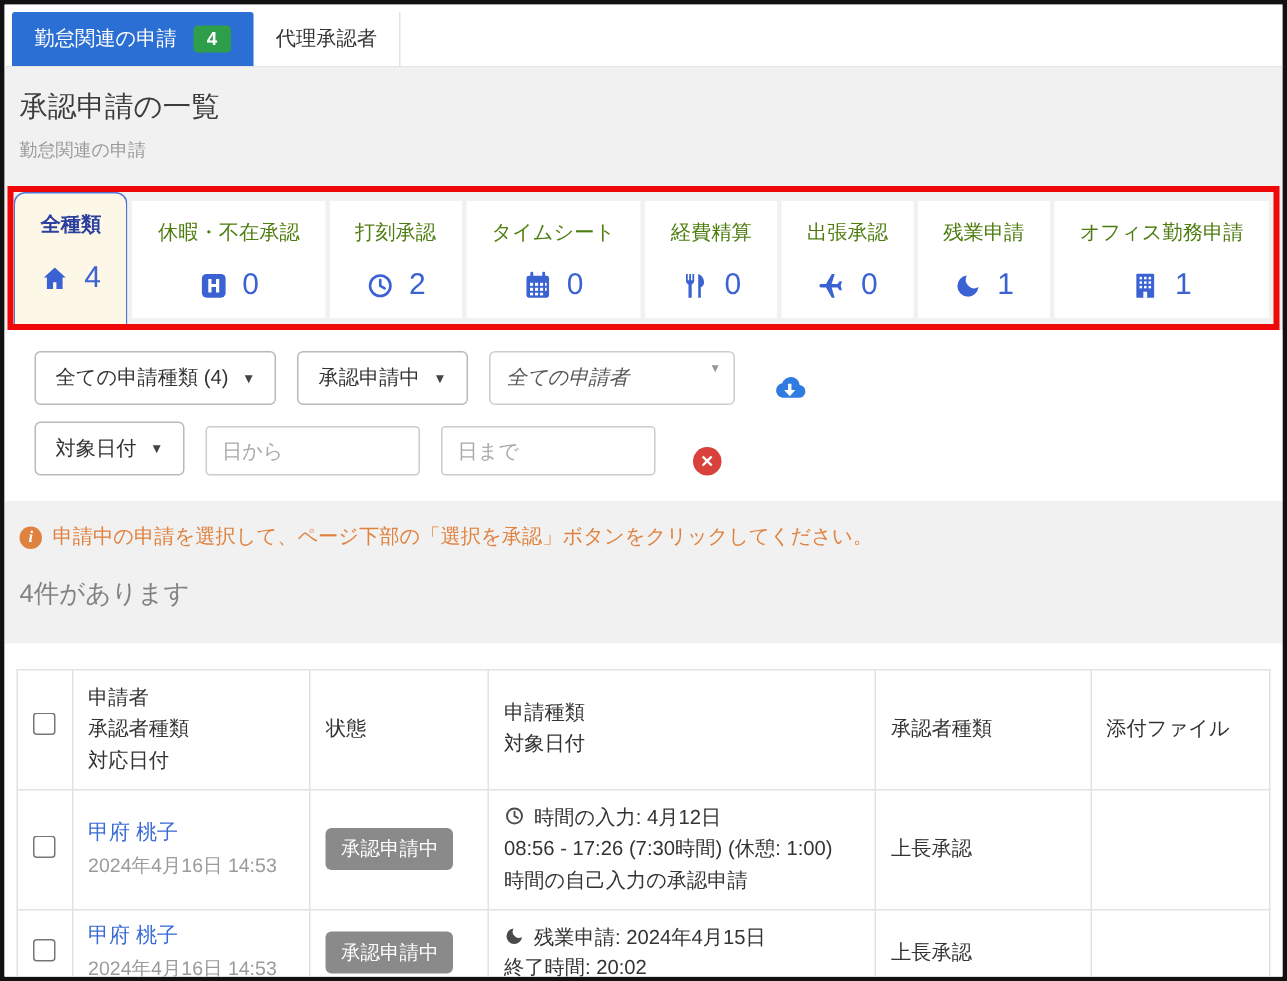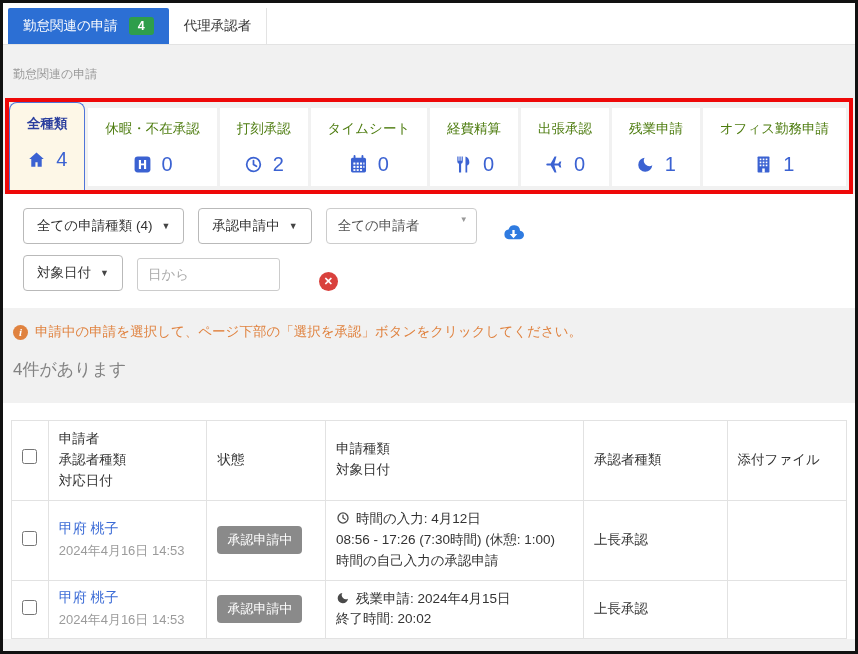--- a/index.html
+++ b/index.html
@@ -31,21 +31,21 @@
   .cat-tab.active .cat-label { color:#2b3f9e; font-weight:bold; }
   .cat-count { margin-top:15px; font-size:20px; color:#3b62d2; display:flex; align-items:center; justify-content:center; gap:10px; }
   .cat-count .icon svg { width:19px; height:19px; display:block; }
   .icon { display:inline-flex; color:#3b62d2; }
   
   .filter-section { background:#fff; padding:14px 20px 15px; }
   .frow { display:flex; align-items:flex-end; margin-bottom:11px; }
   .frow:last-child { margin-bottom:2px; }
   .fbtn { border:1px solid #b9b9b9; border-radius:4px; background:#fff; padding:8px 13px; font-size:13.5px; color:#333; cursor:pointer; white-space:nowrap; }
   .fbtn .caret { font-size:9px; color:#444; margin-left:9px; vertical-align:1px; }
-  .fselect { position:relative; border:1px solid #ccc; border-radius:4px; background:#fff; padding:8px 12px 8px 11px; font-size:13.5px; color:#555; width:151px; }
+  .fselect { position:relative; border:1px solid #ccc; border-radius:4px; background:#fff; padding:8px 12px 8px 11px; font-size:13.5px; color:#555; width:164px;font-style:italic; }
   .fselect .caret { position:absolute; top:6px; right:8px; font-size:8px; color:#999; }
   .gap14 { width:14px; } .gap25 { width:25px; }
   .finput { border:1px solid #ccc; border-radius:3px; padding:8px 10px; font-size:13.5px; width:143px; color:#333; }
   .finput::placeholder { color:#aaa; }
   .icon-cloud svg { width:23px; height:23px; display:block; }
   .icon-cloud { color:#2f7be0; }
   .x-circle { width:19px; height:19px; border-radius:50%; background:#d9413d; color:#fff; font-size:11px; font-weight:bold; display:flex; align-items:center; justify-content:center; cursor:pointer; }
   
   .info-section { background:#f1f1f1; padding:15px 10px 22px; }
   .info-line { color:#e0823f; font-size:13.5px; display:flex; align-items:center; gap:7px; }
@@ -76,20 +76,21 @@
     <span class="badge-green">4</span>
   </div>
   <div class="tab plain">
     <span>代理承認者</span>
   </div>
 </div>
 
 <div class="content">
 
   <div class="page-header">
+    <div class="page-title">承認申請の一覧</div>
     <div class="page-subtitle">勤怠関連の申請</div>
   </div>
 
   <div class="category-annotation">
     <div class="category-strip">
         <div class="cat-tab active">
           <div class="cat-label">全種類</div>
           <div class="cat-count">
             <span class="icon">
               <svg viewBox="0 0 24 24">
@@ -223,20 +224,21 @@
             <path fill="currentColor" d="M18.9 10.1a6.2 6.2 0 0 0-12.1-1.2A5.1 5.1 0 0 0 7 19h11a4.4 4.4 0 0 0 .9-8.9z"></path>
             <path fill="#fff" d="M10.8 9.3h2.4v4.2h2.7L12 17.9l-3.9-4.4h2.7z"></path>
           </svg>
       </span>
     </div>
     <div class="frow">
       <button class="fbtn"><span>対象日付</span><span class="caret">▼</span></button>
       <span class="gap14"></span>
       <input class="finput" placeholder="日から" style="">
       <span class="gap14"></span>
+      <input class="finput" placeholder="日まで" style="">
       <span class="gap25"></span>
       <span class="x-circle">✕</span>
     </div>
   </div>
 
   <div class="info-section">
     <div class="info-line">
       <span class="info-i">i</span>
       <span>申請中の申請を選択して、ページ下部の「選択を承認」ボタンをクリックしてください。</span>
     </div>

